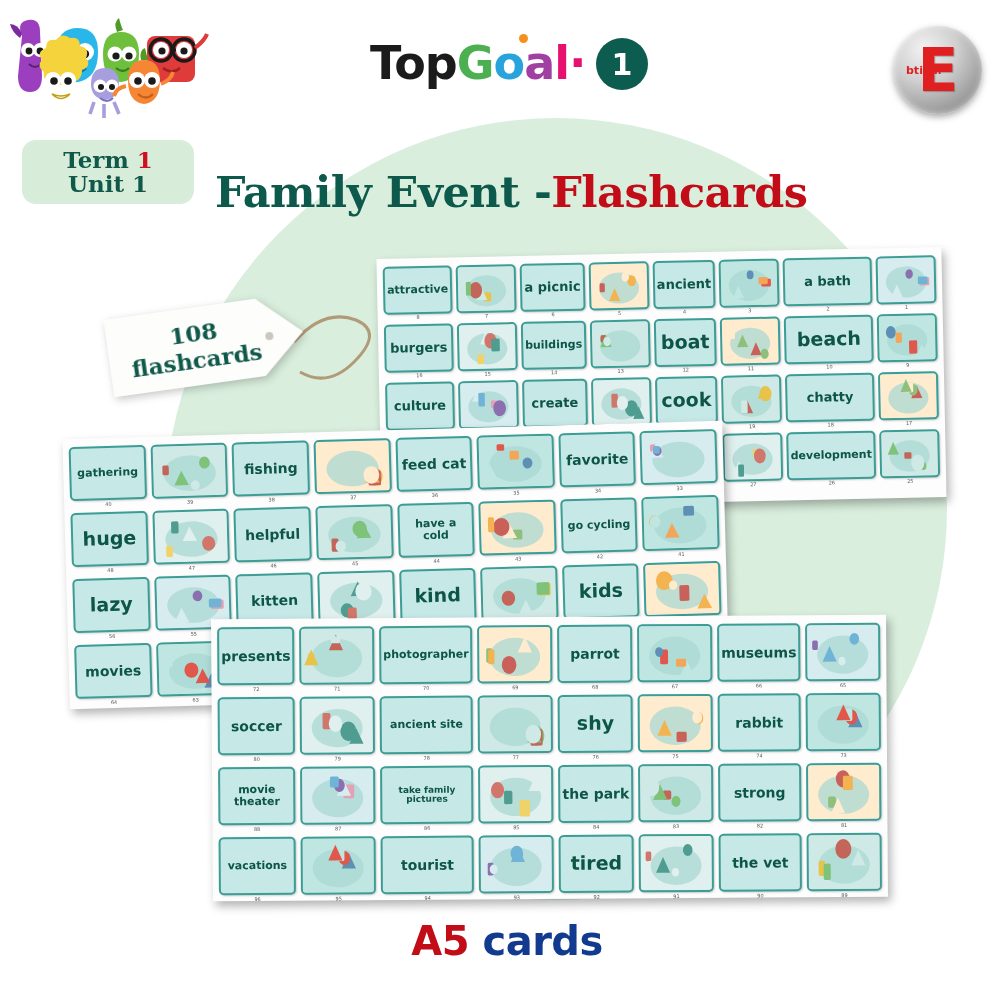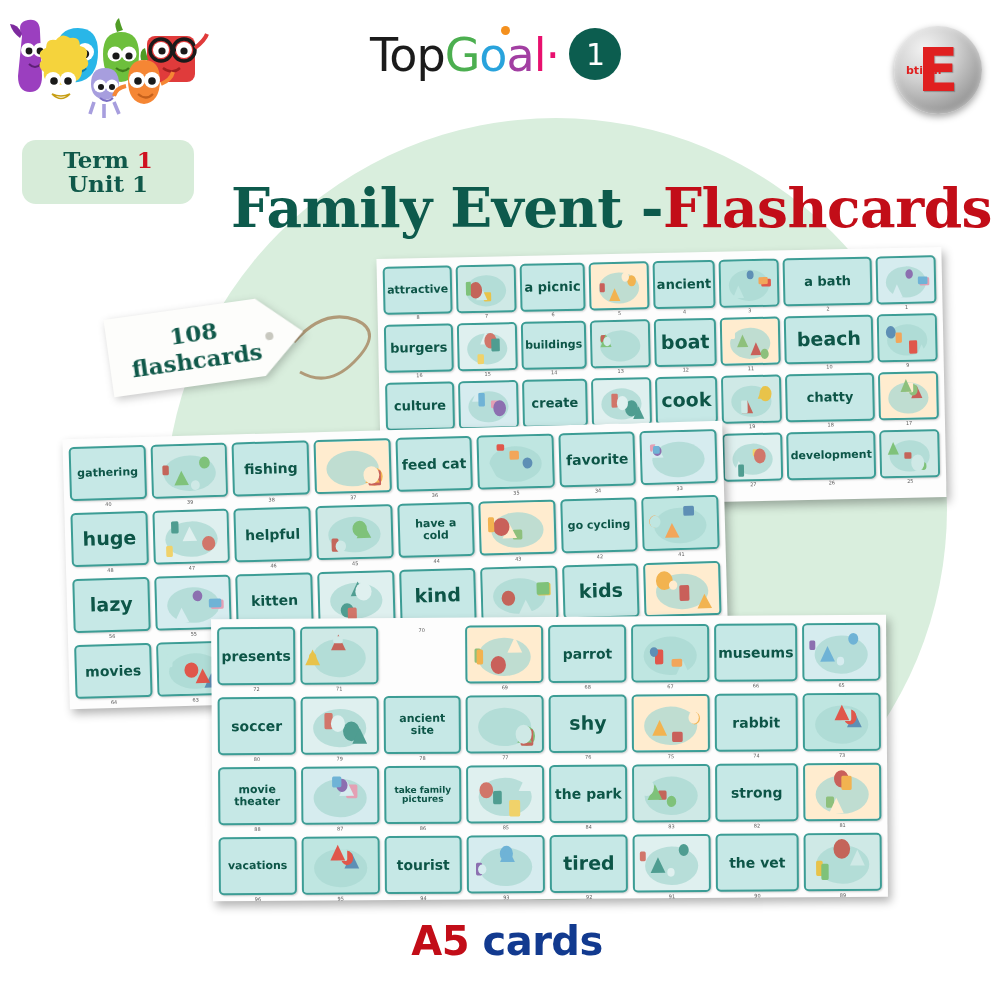--- a/index.html
+++ b/index.html
@@ -17,23 +17,23 @@
     width:782px; height:782px; border-radius:50%;
     background:#d9eedd;
   }
 
   
   #mascots{ position:absolute; left:4px; top:10px; width:250px; height:120px; }
 
   
   #logo{
     position:absolute; left:370px; top:28px; height:62px;
-    display:flex; align-items:flex-start;
+    display:flex; align-items:flex-end;
     font-family:"DejaVu Sans", sans-serif;
-    font-weight:normal; font-size:46px; letter-spacing:-1px;
+    font-weight:bold; font-size:46px; letter-spacing:-1px;
     white-space:nowrap;
   }
   #logo .l-top{ color:#1b1b1b; }
   #logo .l-g{ color:#4caf50; }
   #logo .l-o1{ color:#29a3dc; }
   #logo .l-a{ color:#a23fa2; }
   #logo .l-l{ color:#e8106e; }
   #logo .l-dot{ color:#e8106e; font-size:46px; }
   #logo .l-circ{
     margin-left:10px; width:52px; height:52px; border-radius:50%;
@@ -75,23 +75,23 @@
     line-height:1.05;
   }
   #term-chip .line{
     font-family:"DejaVu Serif", serif; font-weight:bold; font-size:23px;
     color:#10594a;
   }
   #term-chip .red{ color:#cf1020; }
 
   
   #title{
-    position:absolute; left:231px; top:138px;
+    position:absolute; left:215px; top:138px;
     font-family:"DejaVu Serif", serif; font-weight:bold;
-    font-size:55px; white-space:nowrap; letter-spacing:-.5px;
+    font-size:43px; white-space:nowrap; letter-spacing:-.5px;
   }
   #title .g{ color:#0d5a4c; }
   #title .r{ color:#c20d18; }
 
   
   #tag-wrap{ position:absolute; left:108px; top:288px; width:300px; height:120px; }
   #tag{
     position:absolute; left:0; top:18px; width:196px; height:78px;
     transform:rotate(-8deg);
     filter:drop-shadow(2px 3px 4px rgba(0,0,0,.22));
@@ -973,20 +973,23 @@
             <ellipse cx="50" cy="34" rx="36" ry="22" fill="#a9d8d2" opacity=".75"></ellipse>
             <path d="M49.0 7.0 l10 18 h-20 z" fill="#c4655a"></path>
             <circle cx="14.0" cy="33.0" r="5.0" fill="#e8c34a"></circle>
             <rect x="42.0" y="9.0" width="13.0" height="8.0" rx="2" fill="#cfe9e6"></rect>
             <path d="M14.0 24.0 l10 18 h-20 z" fill="#e8c34a"></path>
           </svg>
         </div>
         <div class="num">71</div>
       </div>
       <div class="cell">
+        <div class="card sz-m">
+          <span class="w">photographer</span>
+        </div>
         <div class="num">70</div>
       </div>
       <div class="cell">
         <div class="card">
           <svg class="pic" viewBox="0 0 100 62" preserveAspectRatio="none">
      <rect width="100" height="62" fill="#ffeccf"></rect>
             <ellipse cx="50" cy="34" rx="36" ry="22" fill="#a9d8d2" opacity=".75"></ellipse>
             <rect x="9.8" y="24.0" width="8.4" height="16.6" rx="2" fill="#8ec07c"></rect>
             <path d="M64.4 11.1 l10 18 h-20 z" fill="#ffeccf"></path>
             <circle cx="42.0" cy="43.2" r="10.3" fill="#c9605a"></circle>

